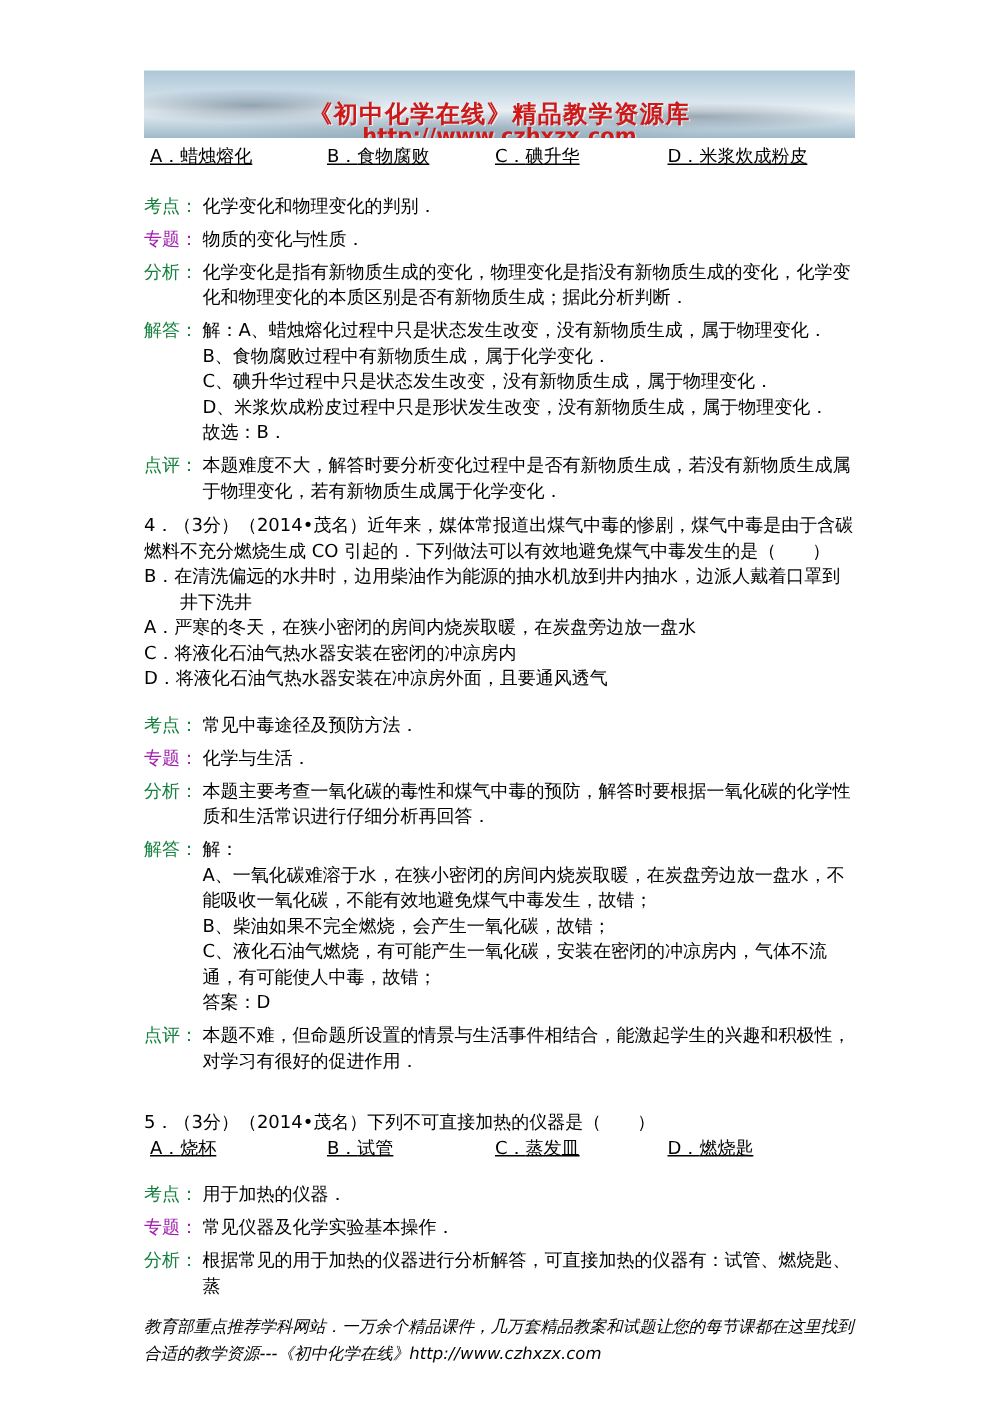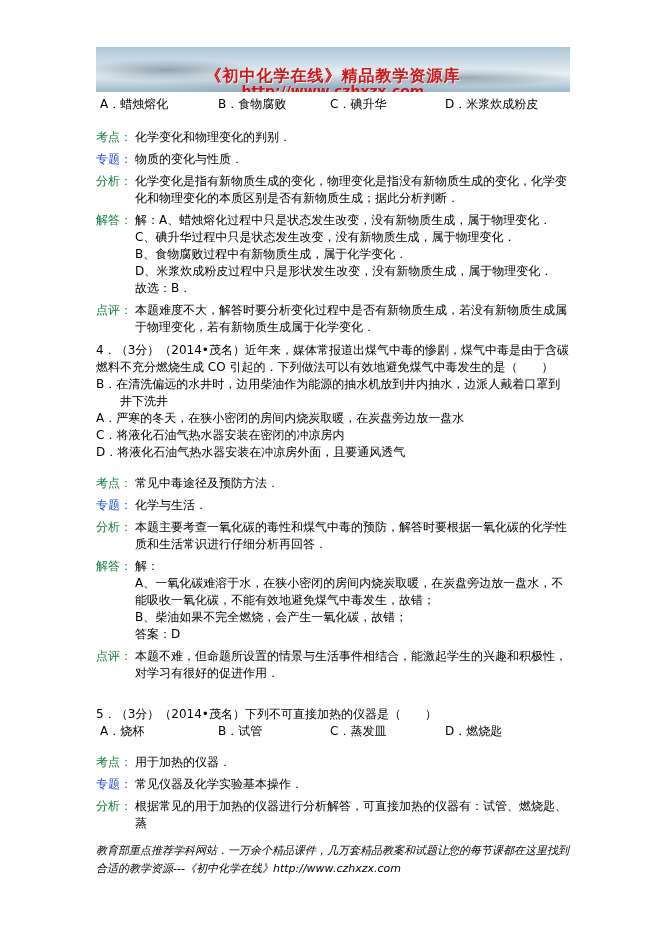--- a/index.html
+++ b/index.html
@@ -45,31 +45,31 @@
     white-space: nowrap;
   }
   .banner-url {
     margin-top: -1px;
     font-weight: bold;
     font-size: 14px;
     color: #cc1a1a;
     text-shadow: 1px 1px 0 rgba(255,255,255,0.5);
   }
   
-  .opt-row { display: flex; padding-left: 4px; }
+  .opt-row { display: flex; padding-left: 4px; text-decoration: underline; }
   .opt-row.gap-after { margin-bottom: 16px; }
   .opt-a { width: 118px; flex: none; }
   .opt-b { width: 112px; flex: none; }
   .opt-c { width: 115px; flex: none; }
   .opt-d { flex: 1; }
   
   .qa-block { margin-bottom: 6px; }
   .qa-row { display: flex; margin-bottom: 5px; }
   .qa-label { width: 39px; flex: none; color: #15803d; }
-  .qa-label.magenta { color: #1d4ed8; }
+  .qa-label.magenta { color: #a21caf; }
   .qa-content { flex: 1; }
   
   .question { margin-bottom: 14px; }
   .q-option { padding-left: 24px; text-indent: -24px; }
   .mt-lg { margin-top: 24px; }
   
   .footer {
     margin-top: 10px;
     font-style: italic;
     font-size: 11px;
@@ -105,22 +105,22 @@
         <div class="qa-content">物质的变化与性质．</div>
       </div>
       <div class="qa-row">
         <span class="qa-label">分析：</span>
         <div class="qa-content">化学变化是指有新物质生成的变化，物理变化是指没有新物质生成的变化，化学变化和物理变化的本质区别是否有新物质生成；据此分析判断．</div>
       </div>
       <div class="qa-row">
         <span class="qa-label">解答：</span>
         <div class="qa-content">
           <div>解：A、蜡烛熔化过程中只是状态发生改变，没有新物质生成，属于物理变化．</div>
+          <div>B、食物腐败过程中有新物质生成，属于化学变化．</div>
           <div>C、碘升华过程中只是状态发生改变，没有新物质生成，属于物理变化．</div>
-          <div>B、食物腐败过程中有新物质生成，属于化学变化．</div>
           <div>D、米浆炊成粉皮过程中只是形状发生改变，没有新物质生成，属于物理变化．</div>
           <div>故选：B．</div>
         </div>
       </div>
       <div class="qa-row">
         <span class="qa-label">点评：</span>
         <div class="qa-content">本题难度不大，解答时要分析变化过程中是否有新物质生成，若没有新物质生成属于物理变化，若有新物质生成属于化学变化．</div>
       </div>
     </div>
 
@@ -144,20 +144,21 @@
       <div class="qa-row">
         <span class="qa-label">分析：</span>
         <div class="qa-content">本题主要考查一氧化碳的毒性和煤气中毒的预防，解答时要根据一氧化碳的化学性质和生活常识进行仔细分析再回答．</div>
       </div>
       <div class="qa-row">
         <span class="qa-label">解答：</span>
         <div class="qa-content">
           <div>解：</div>
           <div>A、一氧化碳难溶于水，在狭小密闭的房间内烧炭取暖，在炭盘旁边放一盘水，不能吸收一氧化碳，不能有效地避免煤气中毒发生，故错；</div>
           <div>B、柴油如果不完全燃烧，会产生一氧化碳，故错；</div>
+          <div>C、液化石油气燃烧，有可能产生一氧化碳，安装在密闭的冲凉房内，气体不流通，有可能使人中毒，故错；</div>
           <div>答案：D</div>
         </div>
       </div>
       <div class="qa-row">
         <span class="qa-label">点评：</span>
         <div class="qa-content">本题不难，但命题所设置的情景与生活事件相结合，能激起学生的兴趣和积极性，对学习有很好的促进作用．</div>
       </div>
     </div>
 
     <div class="question mt-lg">

